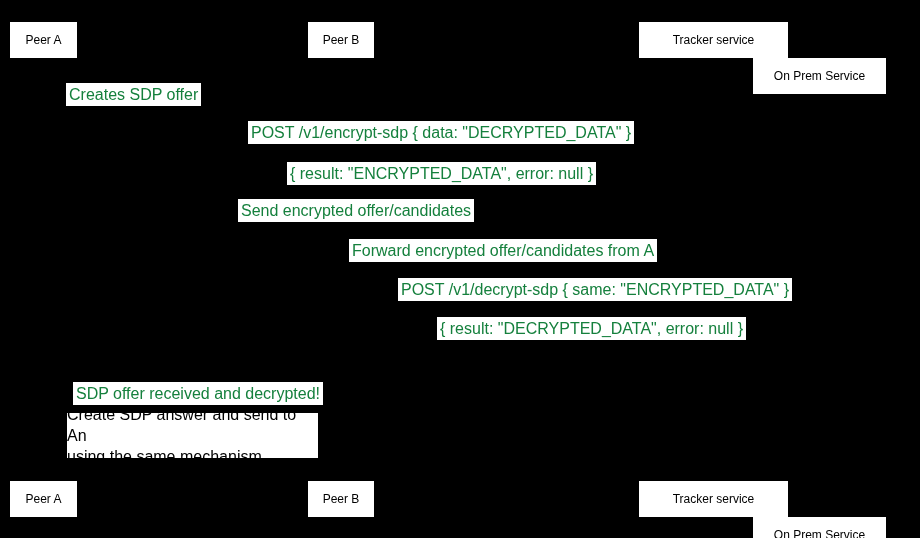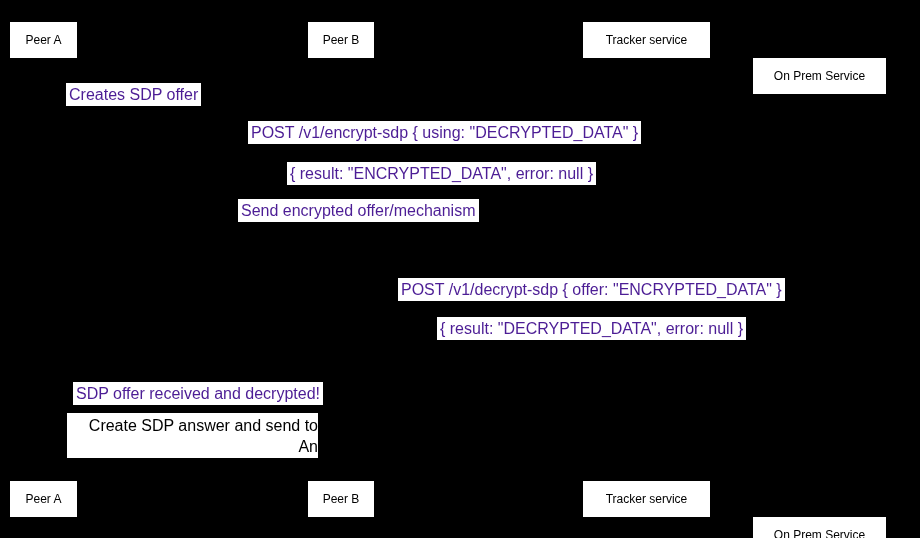--- a/index.html
+++ b/index.html
@@ -19,27 +19,27 @@
     font-size: 12px;
     display: flex;
     align-items: center;
     justify-content: center;
     box-sizing: border-box;
   }
   .actor.row-top    { top: 22px; }
   .actor.row-bottom { top: 481px; }
   .actor.pa { left: 10px;  width: 67px;  }
   .actor.pb { left: 308px; width: 66px;  }
-  .actor.ts { left: 583px; width: 127px; }
+  .actor.ts { left: 639px; width: 149px; }
   .actor.op { left: 753px; width: 133px; margin-top: 36px; }
 
   .msg {
     position: absolute;
     background: #ffffff;
-    color: #4c1d95;
+    color: #15803d;
     font-size: 16px;
     line-height: 19px;
     padding: 2px 3px;
     white-space: nowrap;
   }
   .msg1 { left: 66px;  top: 83px;  }
   .msg2 { left: 248px; top: 121px; }
   .msg3 { left: 287px; top: 162px; }
   .msg4 { left: 238px; top: 199px; }
   .msg5 { left: 349px; top: 239px; }
@@ -50,46 +50,48 @@
   .note {
     position: absolute;
     left: 67px;
     top: 413px;
     width: 251px;
     height: 45px;
     background: #ffffff;
     color: #000000;
     font-size: 16px;
     line-height: 21px;
-    text-align: right;
+    text-align: left;
     display: flex;
     flex-direction: column;
     justify-content: center;
   }
 </style>
 </head>
 <body>
 
 <div class="canvas">
 
   <div class="actor row-top pa">Peer A</div>
   <div class="actor row-top pb">Peer B</div>
   <div class="actor row-top ts">Tracker service</div>
   <div class="actor row-top op">On Prem Service</div>
 
   <div class="msg msg1">Creates SDP offer</div>
-  <div class="msg msg2">POST /v1/encrypt-sdp { using: "DECRYPTED_DATA" }</div>
+  <div class="msg msg2">POST /v1/encrypt-sdp { data: "DECRYPTED_DATA" }</div>
   <div class="msg msg3">{ result: "ENCRYPTED_DATA", error: null }</div>
-  <div class="msg msg4">Send encrypted offer/mechanism</div>
-  <div class="msg msg6">POST /v1/decrypt-sdp { offer: "ENCRYPTED_DATA" }</div>
+  <div class="msg msg4">Send encrypted offer/candidates</div>
+  <div class="msg msg5">Forward encrypted offer/candidates from A</div>
+  <div class="msg msg6">POST /v1/decrypt-sdp { same: "ENCRYPTED_DATA" }</div>
   <div class="msg msg7">{ result: "DECRYPTED_DATA", error: null }</div>
   <div class="msg msg8">SDP offer received and decrypted!</div>
 
   <div class="note">
     <div>Create SDP answer and send to An</div>
+    <div>using the same mechanism</div>
   </div>
 
   <div class="actor row-bottom pa">Peer A</div>
   <div class="actor row-bottom pb">Peer B</div>
   <div class="actor row-bottom ts">Tracker service</div>
   <div class="actor row-bottom op">On Prem Service</div>
 
 </div>
 
 </body></html>

